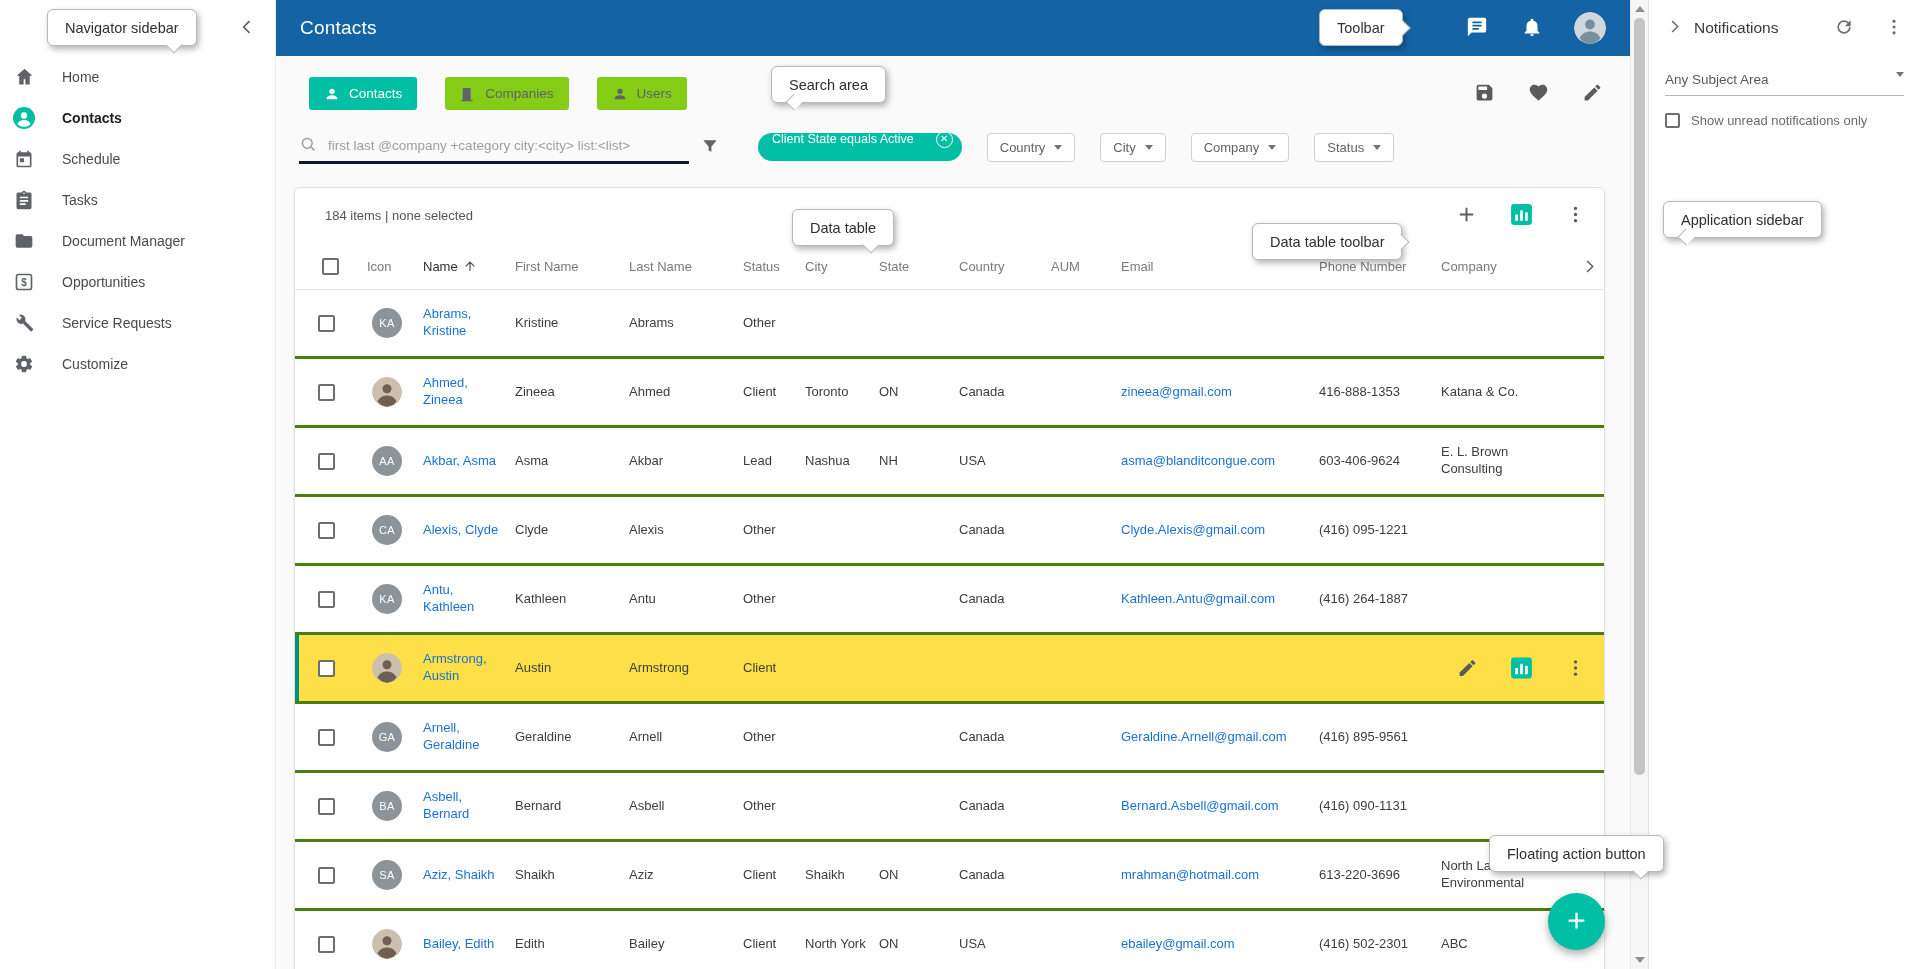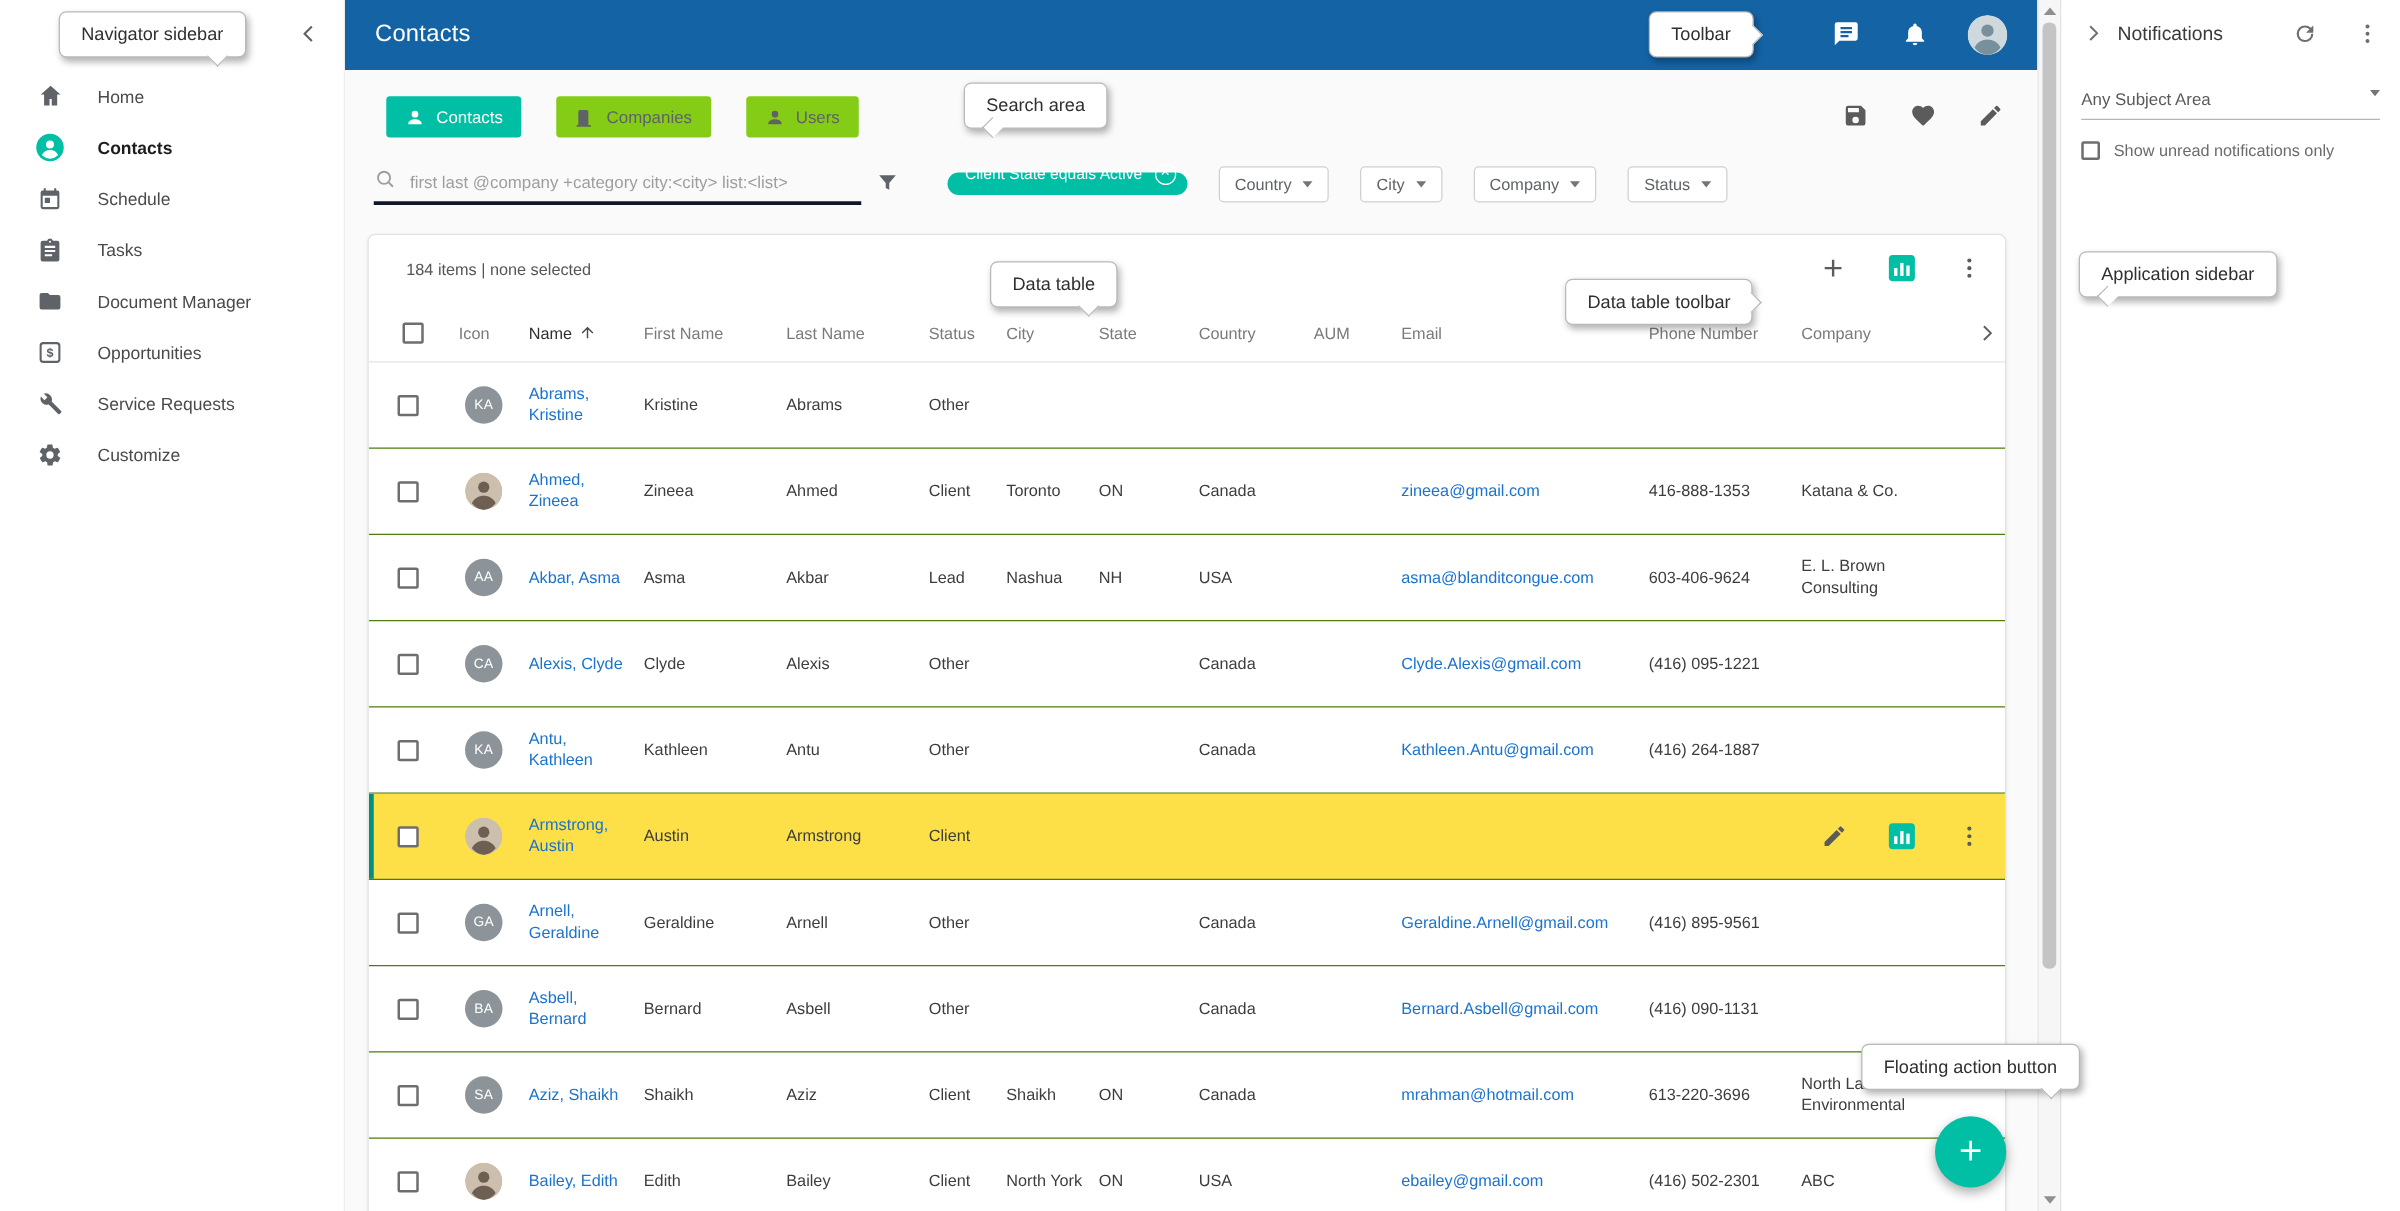--- a/index.html
+++ b/index.html
@@ -7,21 +7,21 @@
   body {
     font-family:"Liberation Sans", sans-serif;
     width:1920px; height:969px; overflow:hidden; background:#fff; color:#3d3d3d;
   }
   .app { position:relative; width:1920px; height:969px; }
 
   
   .nav-sidebar { position:absolute; left:0; top:0; width:276px; height:100%; background:#fff; border-right:1px solid #ededed; z-index:2; }
   .nav-top { height:56px; display:flex; align-items:center; justify-content:flex-end; padding-right:16px; }
   .icon-btn { background:none; border:none; padding:2px; display:inline-flex; align-items:center; justify-content:center; cursor:pointer; color:#616161; }
-  .nav-item { display:flex; align-items:center; height:41px; padding-left:28px; font-size:14px; color:#4a4a4a; cursor:pointer; }
+  .nav-item { display:flex; align-items:center; height:41px; padding-left:12px; font-size:14px; color:#4a4a4a; cursor:pointer; }
   .nav-item .nicon { width:24px; height:24px; display:flex; align-items:center; justify-content:center; color:#5f6368; margin-right:26px; }
   .nav-item.active { color:#1d1d1d; font-weight:bold; }
 
   
   .main { position:absolute; left:276px; top:0; width:1354px; height:969px; background:#fafafa; overflow:hidden; }
   .appbar { height:56px; background:#1464a5; display:flex; align-items:center; padding:0 24px; }
   .appbar-title { color:#fff; font-size:19px; font-weight:500; letter-spacing:.2px; }
   .appbar-icons { margin-left:auto; display:flex; align-items:center; gap:29px; }
   .appbar-icons .icon-btn { color:#fff; }
   .topbar-avatar { width:32px; height:32px; border-radius:50%; overflow:hidden; cursor:pointer; }
@@ -31,21 +31,21 @@
              background:#84cc16; color:#5f6368; font-size:13.5px; font-family:inherit; cursor:pointer; margin-right:28px; }
   .tab-btn.active { background:#00bfa5; color:#fff; }
   .toolbar-actions { margin-left:auto; display:flex; align-items:center; gap:29px; }
   .toolbar-actions .icon-btn { color:#5b5b5b; }
 
   .search-row { display:flex; align-items:center; padding:20px 25px 0 23px; }
   .search-box { display:flex; align-items:center; gap:9px; width:390px; height:34px; color:#9e9e9e; border-bottom:3px solid #0f172a; }
   .search-box input { border:none; outline:none; background:transparent; flex:1; font-size:13.5px; font-family:inherit; color:#333; }
   .search-box input::placeholder { color:#9e9e9e; }
   .filter-funnel { margin-left:9px; color:#5f6368; }
-  .chip { margin-left:36px; display:flex; align-items:center; gap:10px; height:18px; padding:0 9px 16px 14px;
+  .chip { margin-left:36px; display:flex; align-items:center; gap:22px; height:28px; padding:0 9px 16px 14px;
           background:#00bfa5; color:#fff; font-size:12.5px; border-radius:15px; white-space:nowrap; }
   .chip-x { width:17px; height:17px; border-radius:50%; border:1.5px solid #fff; display:flex; align-items:center; justify-content:center;
             font-size:10px; line-height:1; cursor:pointer; }
   .filter-dd { display:flex; align-items:center; gap:9px; height:29px; padding:0 12px; margin-left:25px; background:#fff;
                border:1px solid #d0d0d0; border-radius:4px; color:#5f6368; font-size:13px; font-family:inherit; cursor:pointer; white-space:nowrap; }
   .caret-down { width:0; height:0; border-left:4.5px solid transparent; border-right:4.5px solid transparent; border-top:5px solid #757575; }
 
   
   .data-card { margin:23px 25px 0 18px; background:#fff; border:1px solid #e2e2e2; border-radius:6px;
                box-shadow:0 1px 3px rgba(0,0,0,.06); height:1200px; overflow:hidden; }
@@ -54,21 +54,21 @@
   .card-toolbar-actions { margin-left:auto; display:flex; align-items:center; gap:27px; }
   .card-toolbar-actions .icon-btn { color:#5b5b5b; }
 
   .tgrid { display:grid; grid-template-columns:70px 56px 92px 114px 114px 62px 74px 80px 92px 70px 198px 122px 136px 1fr; }
   .thead { align-items:center; height:47px; border-bottom:1px solid #e4e4e4; font-size:13px; color:#7a7a7a; }
   .th { display:flex; align-items:center; gap:2px; padding:0 8px 0 2px; cursor:pointer; }
   .th.sorted { color:#2f2f2f; }
   .th-check, .cell-check { display:flex; justify-content:center; padding:0; }
   .th-chevron { display:flex; justify-content:center; color:#616161; padding:0; }
 
-  .trow { align-items:center; min-height:69px; border-bottom:1px solid #4d7c0f; font-size:13px; color:#3d3d3d; position:relative; cursor:pointer; }
+  .trow { align-items:center; min-height:69px; border-bottom:3px solid #4d7c0f; font-size:13px; color:#3d3d3d; position:relative; cursor:pointer; }
   .trow.selected { background:#fde047; box-shadow:inset 4px 0 0 #00917e; }
   .td { padding:0 10px 0 2px; line-height:1.3; }
   .cell-avatar { display:flex; justify-content:flex-start; padding-left:7px; }
   .link { color:#1a73cf; cursor:pointer; }
   .avatar-initials { width:30px; height:30px; border-radius:50%; background:#8d9499; color:#fff; font-size:11px;
                      display:flex; align-items:center; justify-content:center; letter-spacing:.3px; }
   .avatar-photo { width:30px; height:30px; border-radius:50%; overflow:hidden; display:flex; }
   .row-actions { position:absolute; right:16px; top:50%; transform:translateY(-50%); display:flex; align-items:center; gap:27px; }
   .row-actions .icon-btn { color:#5b5b5b; }
 

